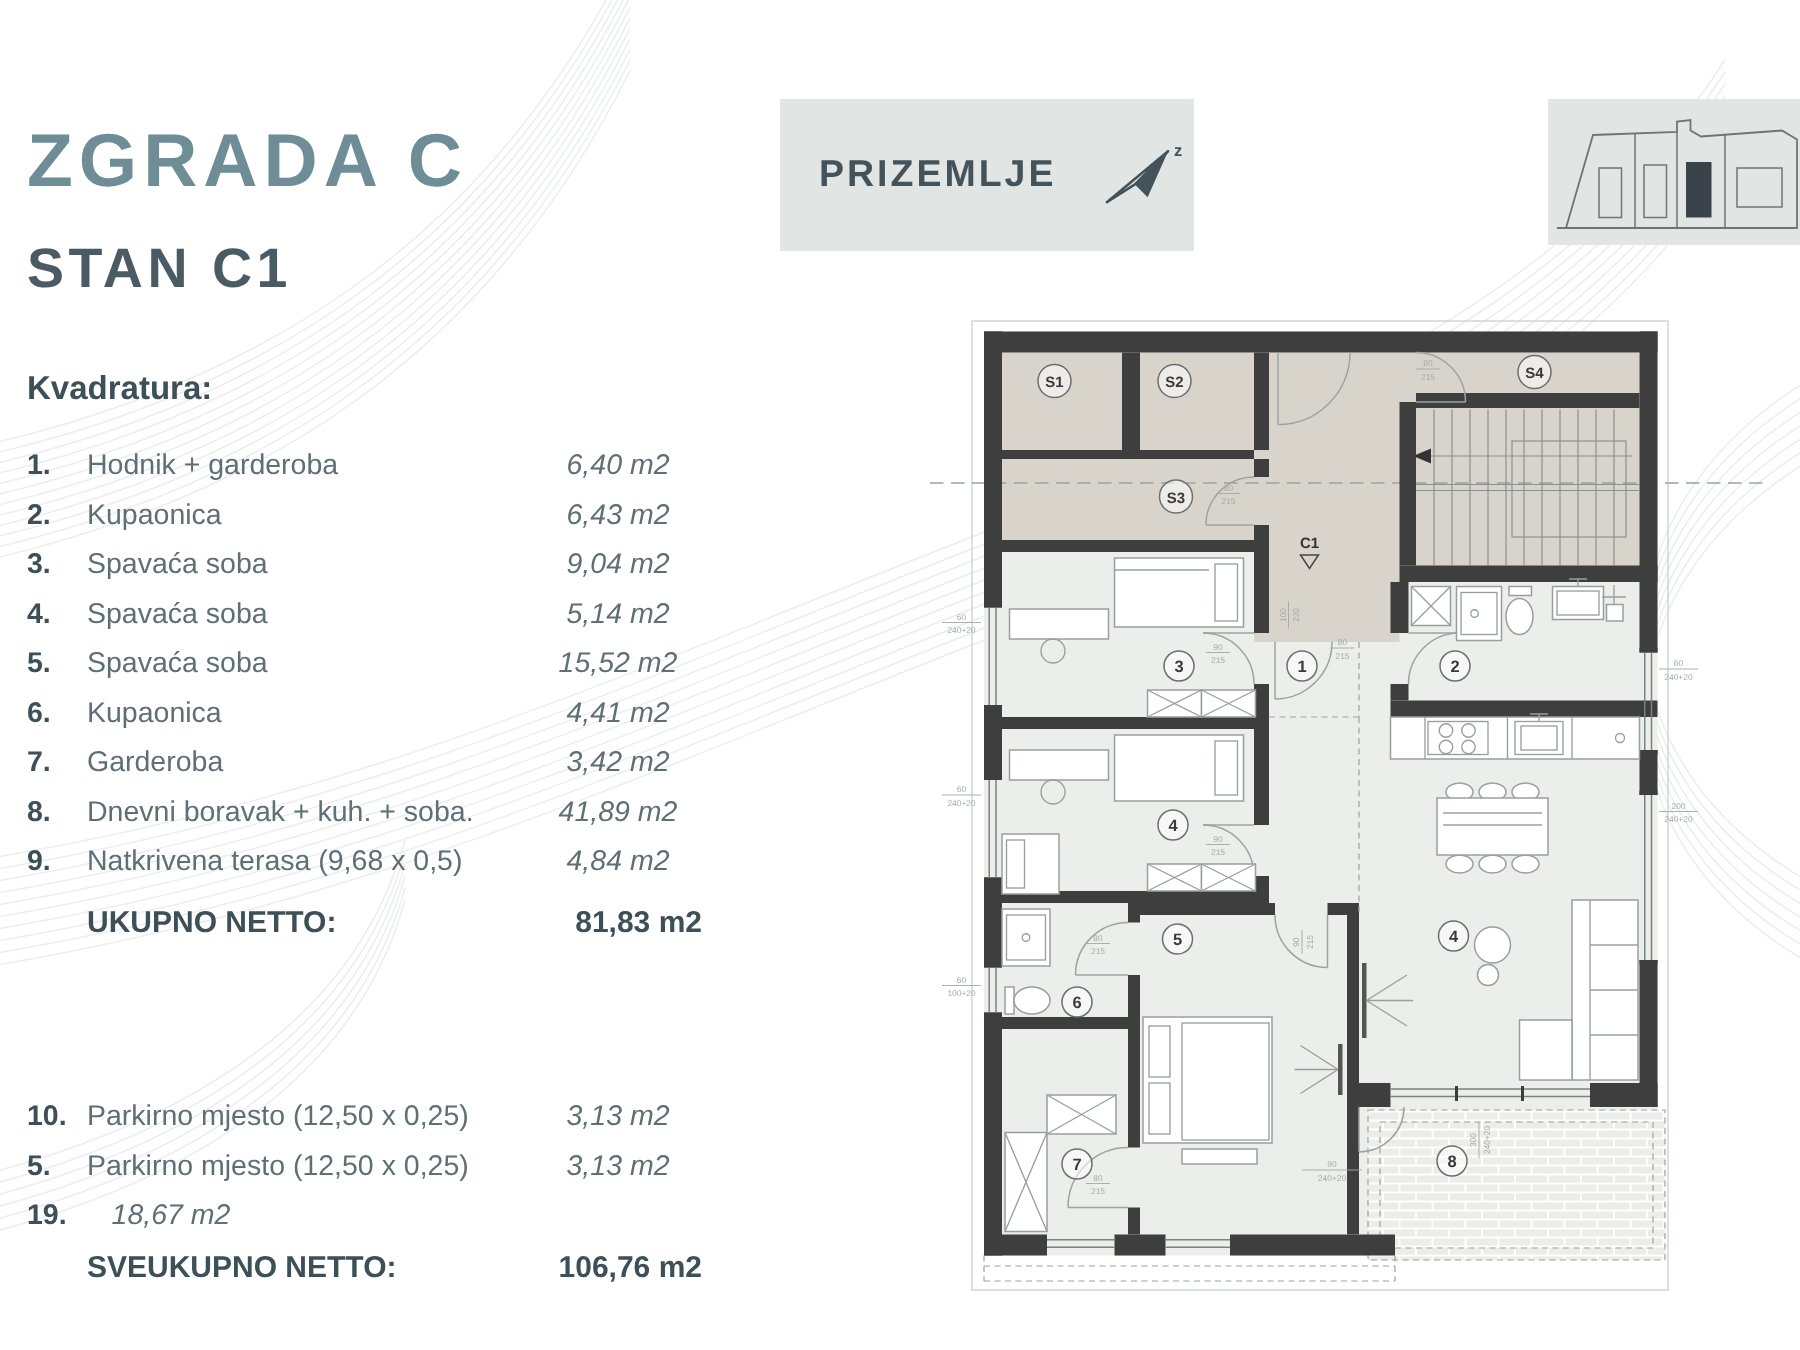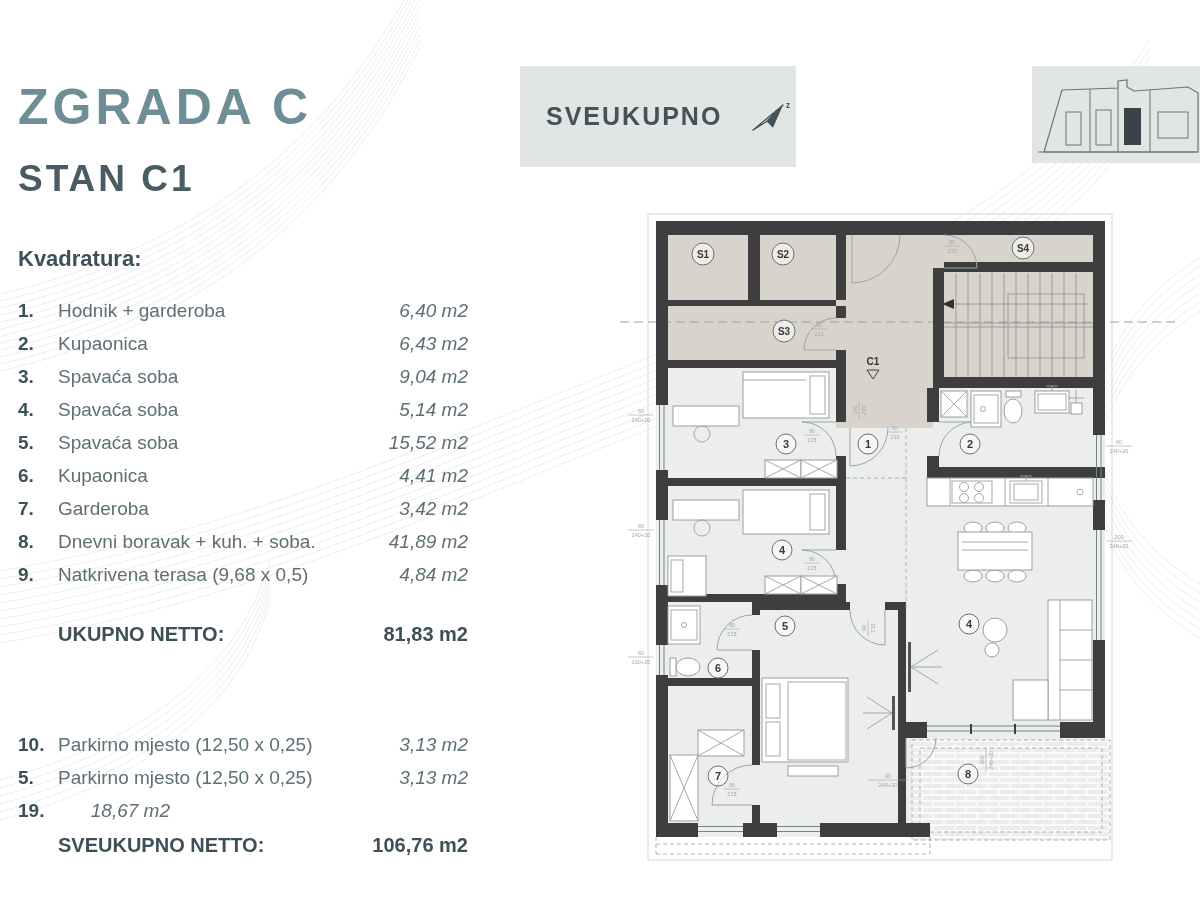--- a/index.html
+++ b/index.html
@@ -8,21 +8,21 @@
   .bg{position:absolute;left:0;top:0;z-index:0;}
   .layer{position:absolute;z-index:1;}
   
   .title{left:18px;top:78px;font-size:50px;font-weight:bold;letter-spacing:4px;color:#6e8d96;}
   .subtitle{left:18px;top:158px;font-size:37px;font-weight:bold;letter-spacing:3px;color:#4a5b63;}
   .heading{left:18px;top:246px;font-size:22px;font-weight:bold;color:#3d5058;}
   .rows{left:18px;width:450px;}
   .row{display:flex;height:33px;font-size:19px;color:#5e6f75;}
   .row .n{width:40px;font-weight:bold;color:#3d5058;}
   .row .nm{flex:1;}
-  .row .ar{width:112px;text-align:right;font-style:italic;}
+  .row .ar{width:112px;text-align:center;font-style:italic;}
   .totalrow{display:flex;width:450px;font-size:20px;font-weight:bold;color:#3d5058;}
   .totalrow .lbl{margin-left:40px;flex:1;}
   .totalrow .val{width:130px;text-align:right;}
   
   .banner{left:520px;top:66px;width:276px;height:101px;background:#e1e6e5;
           display:flex;align-items:center;padding:0 0 0 26px;box-sizing:border-box;}
   .banner .bl{font-size:25px;font-weight:bold;letter-spacing:2px;color:#44525a;}
   .banner svg{margin-left:22px;}
   
   .site{left:1032px;top:66px;width:168px;height:97px;background:#e1e6e5;}
@@ -140,21 +140,21 @@
         <span class="nm">Dnevni boravak + kuh. + soba.</span>
         <span class="ar">41,89 m2</span>
       </div>
     <div class="row">
         <span class="n">9.</span>
         <span class="nm">Natkrivena terasa (9,68 x 0,5)</span>
         <span class="ar">4,84 m2</span>
       </div>
   </div>
 
-  <div class="layer totalrow" style="left:18px;top:623px;align-items:center;">
+  <div class="layer totalrow" style="left:18px;top:604px;align-items:center;">
     <span class="lbl">UKUPNO NETTO:</span>
     <span class="val">81,83 m2</span>
   </div>
 
   <div class="layer rows" style="top:734px;">
     <div class="row">
         <span class="n">10.</span>
         <span class="nm">Parkirno mjesto (12,50 x 0,25)</span>
         <span class="ar">3,13 m2</span>
       </div>
@@ -168,21 +168,21 @@
         <span class="ar">18,67 m2</span>
       </div>
   </div>
 
   <div class="layer totalrow" style="left:18px;top:834px;">
     <span class="lbl">SVEUKUPNO NETTO:</span>
     <span class="val">106,76 m2</span>
   </div>
 
   <div class="layer banner">
-    <span class="bl">SVEUKUPNO</span>
+    <span class="bl">PRIZEMLJE</span>
     <svg width="82" height="62" viewBox="0 0 82 62">
       <polygon points="62,12 14,52 36,38" fill="none" stroke="#44525a" stroke-width="2" stroke-linejoin="round"></polygon>
       <polygon points="62,12 36,38 46,48" fill="#44525a"></polygon>
       <text x="70" y="16" class="t" font-size="13" font-weight="600" fill="#44525a">z</text>
     </svg>
   </div>
 
   <div class="layer site">
     <svg width="168" height="97" viewBox="0 0 168 97">
       <line x1="6" y1="86" x2="166" y2="86" stroke="#6f7573" stroke-width="1.2"></line>

